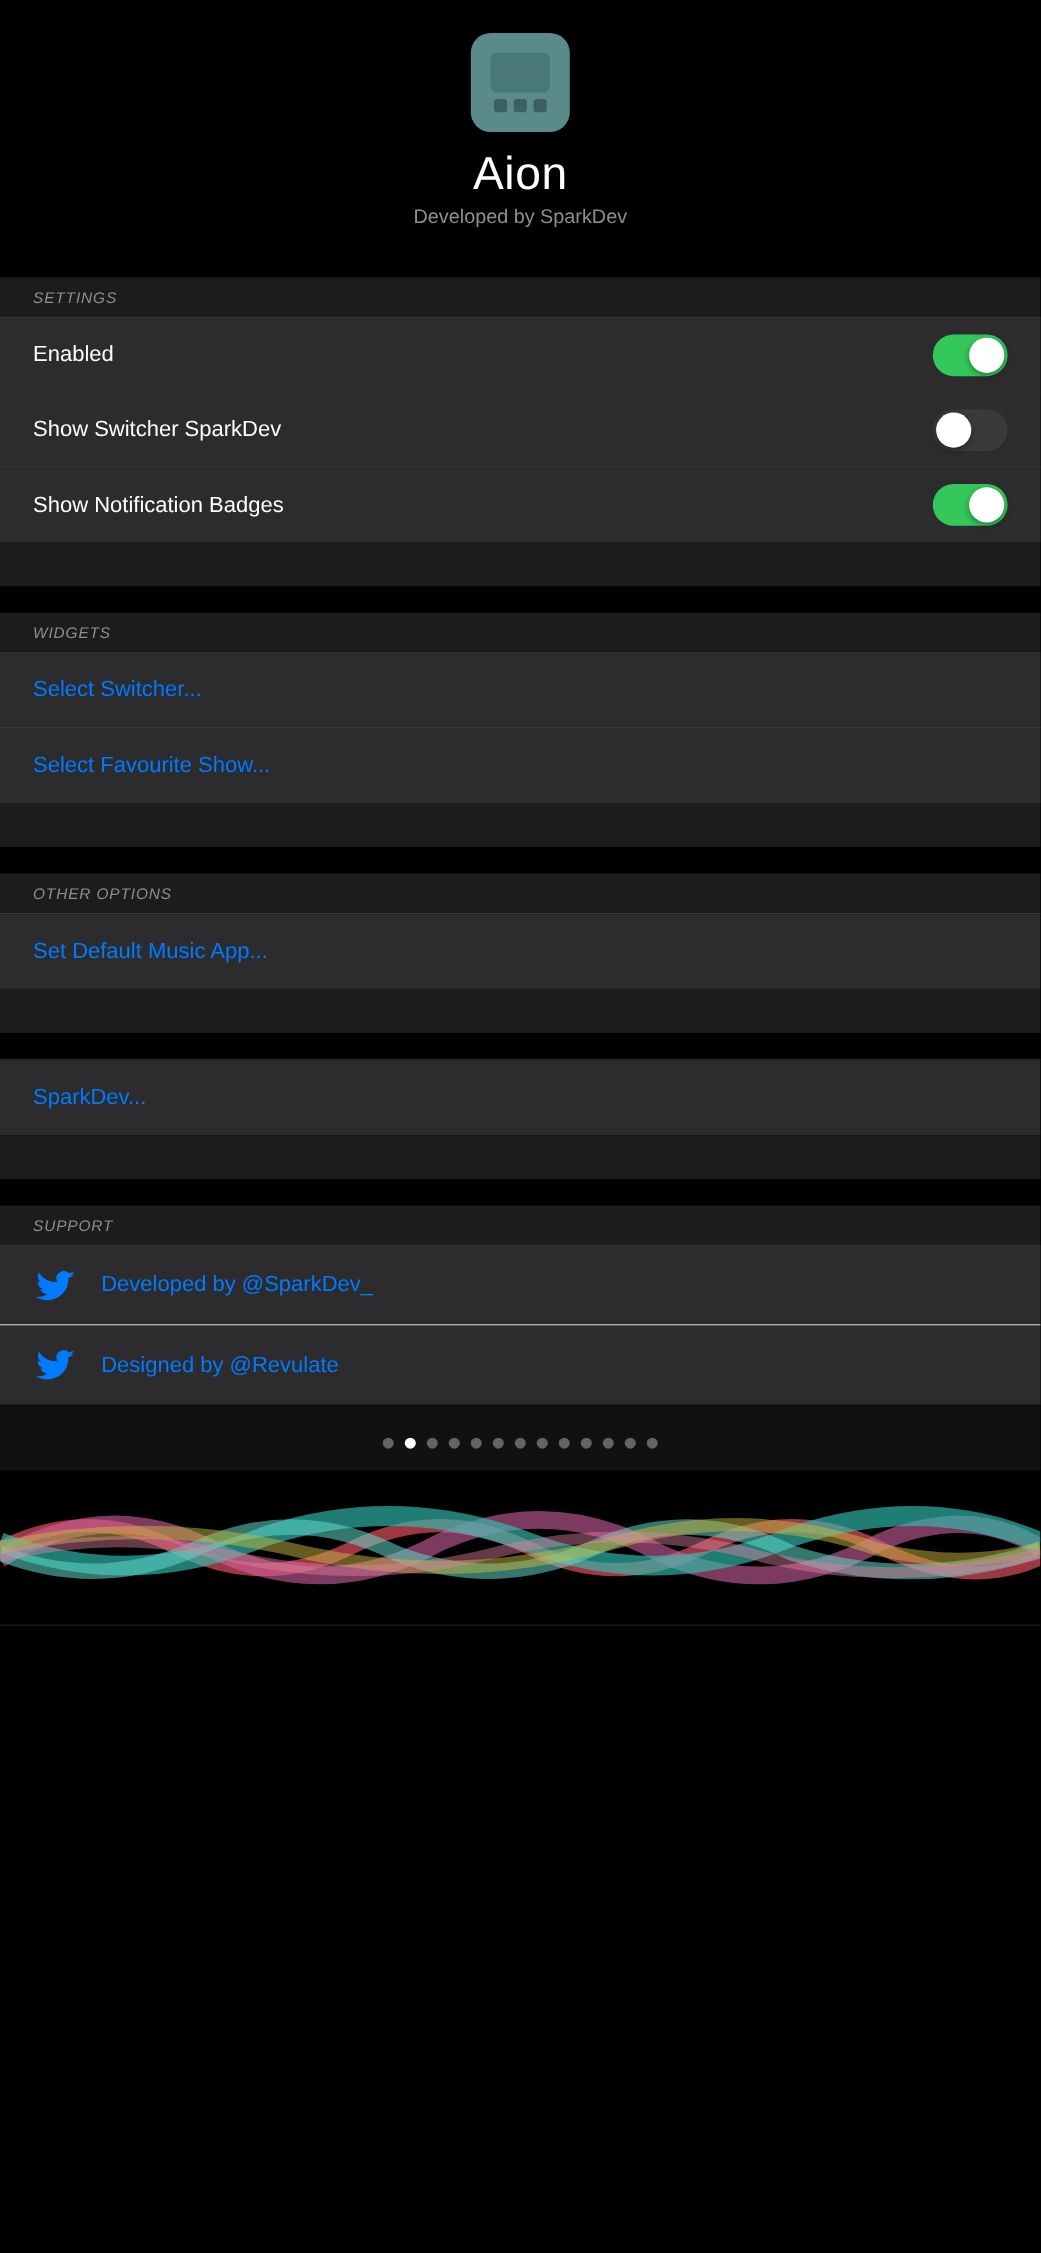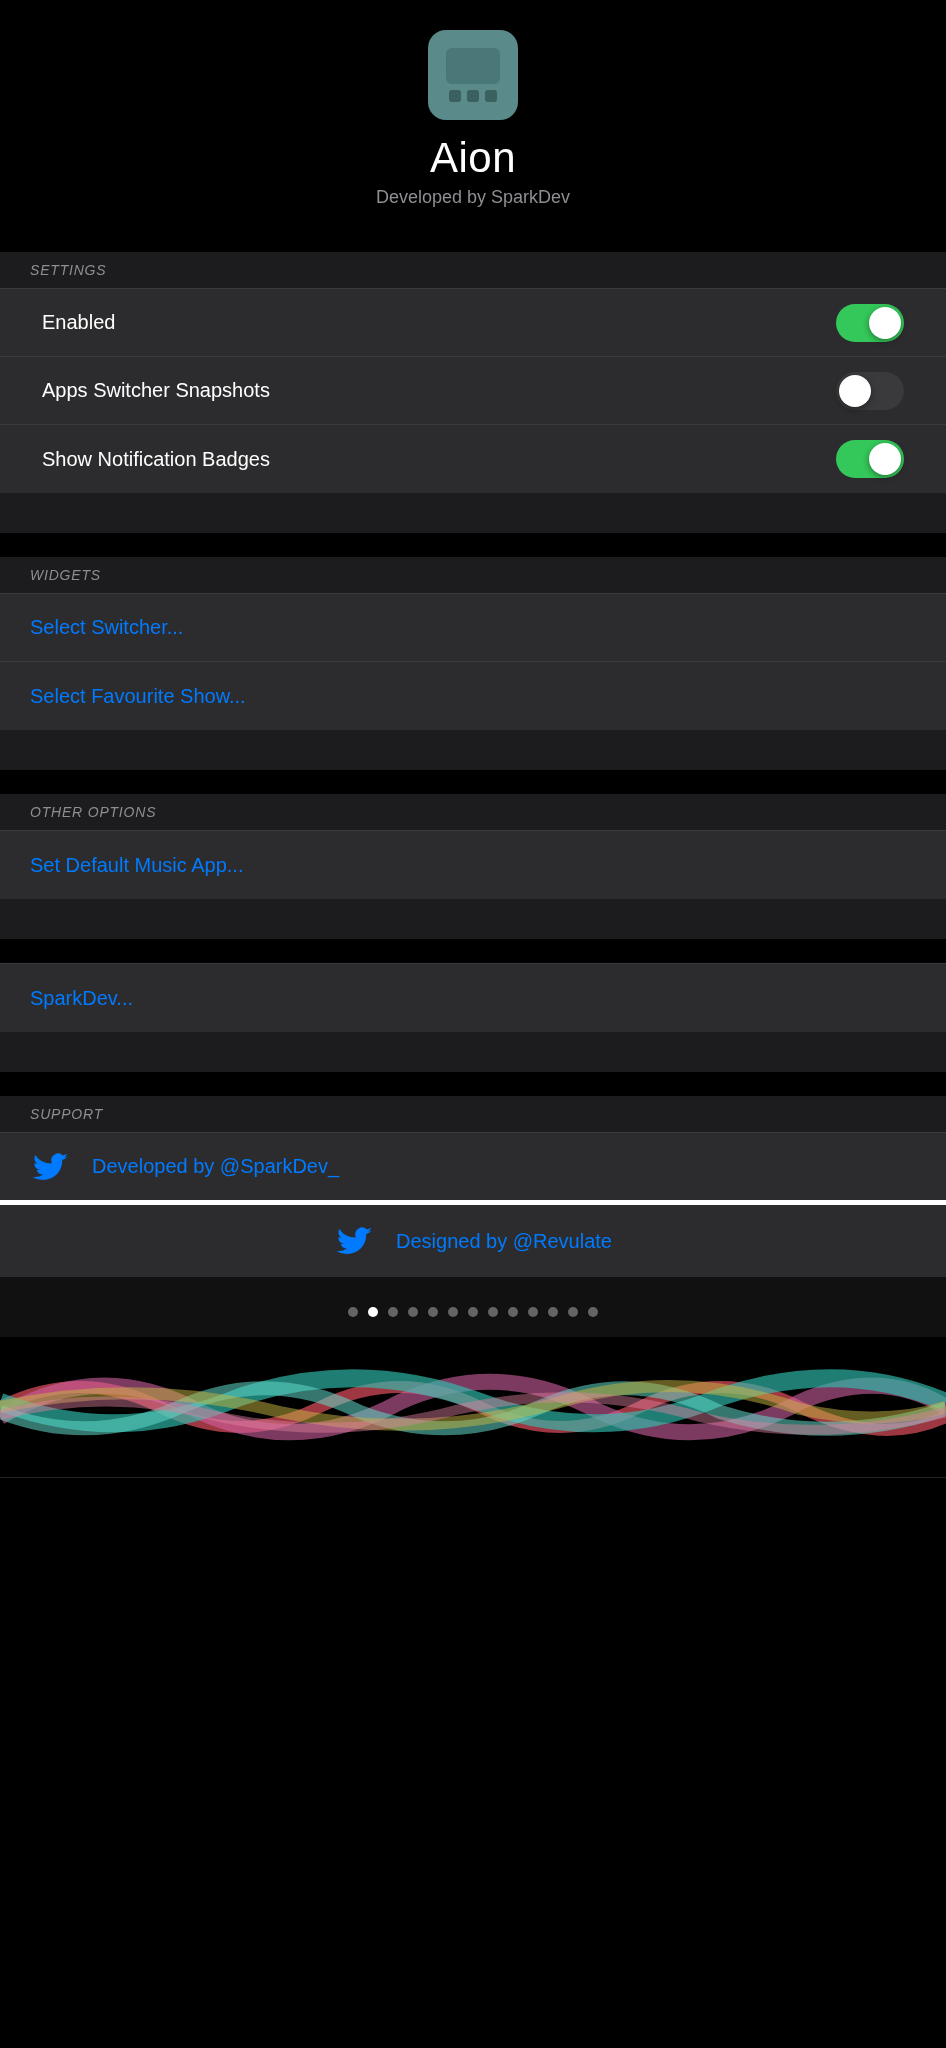--- a/index.html
+++ b/index.html
@@ -84,21 +84,21 @@
 
     .settings-group {
       background: #2c2c2e;
       border-top: 1px solid #3a3a3c;
     }
 
     .settings-row {
       display: flex;
       align-items: center;
       justify-content: space-between;
-      padding: 0 42px;
+      padding: 0 30px;
       min-height: 68px;
       border-bottom: 1px solid #3a3a3c;
       background: #2c2c2e;
     }
 
     .settings-row:last-child {
       border-bottom: none;
     }
 
     .settings-row-label {
@@ -179,29 +179,28 @@
       height: 40px;
       background: #1c1c1e;
     }
 
     
     .support-row {
       display: flex;
       align-items: center;
       padding: 0 30px;
       min-height: 72px;
-      border-bottom: 5px solid #ffffff;
+      border-bottom: 1px solid #ffffff;
       background: #2c2c2e;
       gap: 20px;
       cursor: pointer;
     }
 
     .support-row:last-child {
       border-bottom: none;
-      justify-content: center;
     }
 
     .twitter-icon {
       width: 42px;
       height: 42px;
       flex-shrink: 0;
     }
 
     .support-label {
       font-size: 20px;
@@ -274,21 +273,21 @@
     <div class="settings-row">
       <span class="settings-row-label">Enabled</span>
       <div class="toggle">
         <div class="toggle-track on">
           <div class="toggle-thumb"></div>
         </div>
       </div>
     </div>
 
     <div class="settings-row">
-      <span class="settings-row-label">Apps Switcher Snapshots</span>
+      <span class="settings-row-label">Show Switcher SparkDev</span>
       <div class="toggle">
         <div class="toggle-track off">
           <div class="toggle-thumb"></div>
         </div>
       </div>
     </div>
 
     <div class="settings-row">
       <span class="settings-row-label">Show Notification Badges</span>
       <div class="toggle">

